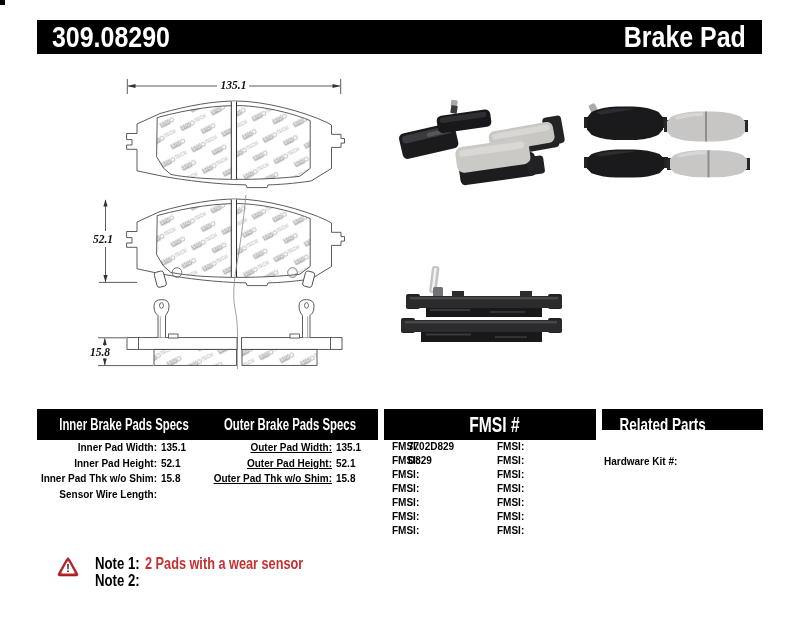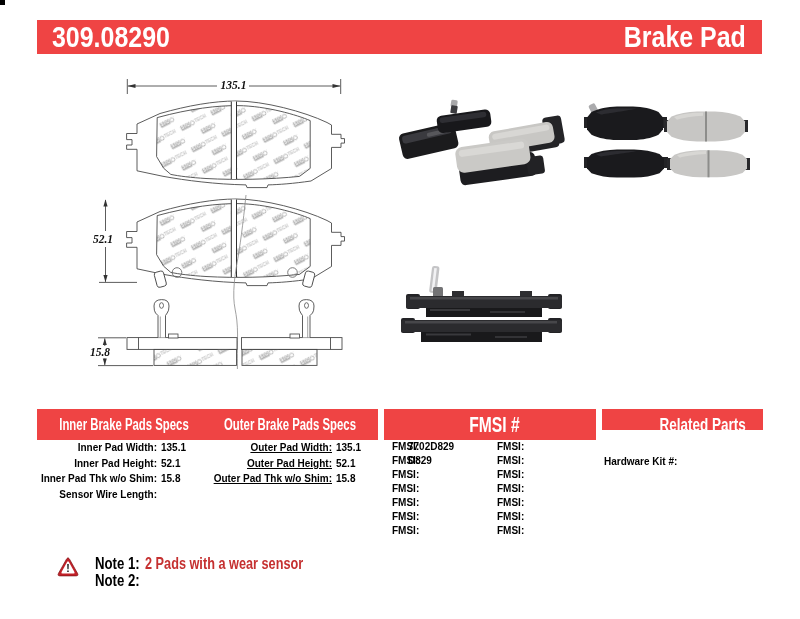--- a/index.html
+++ b/index.html
@@ -1,17 +1,17 @@
 <!DOCTYPE html>
 <html><head><meta charset="utf-8">
 <style>
 html,body{margin:0;padding:0;width:800px;height:619px;background:#fff;overflow:hidden;}
 body{font-family:"Liberation Sans",sans-serif;position:relative;}
 .abs{position:absolute;}
-.hbar{position:absolute;background:#ef4444;color:#fff;font-weight:bold;white-space:nowrap;}
+.hbar{position:absolute;background:#000000;color:#fff;font-weight:bold;white-space:nowrap;}
 .spec{position:absolute;font-weight:bold;font-size:10px;line-height:15.5px;color:#000;white-space:nowrap;}
 .fms{position:absolute;font-weight:bold;font-size:10px;line-height:14px;color:#000;white-space:nowrap;}
 </style></head>
 <body>
 <div class="abs" style="left:0;top:0;width:5px;height:5px;background:#000;"></div>
 
 <div class="hbar" style="left:37px;top:20px;width:725px;height:34px;">
   <span class="abs" style="left:15px;top:0;line-height:34px;font-size:29px;transform:scaleX(0.86);transform-origin:left center;">309.08290</span>
   <span class="abs" style="right:16px;top:0;line-height:34px;font-size:29px;transform:scaleX(0.86);transform-origin:right center;">Brake Pad</span>
 </div>
@@ -176,21 +176,21 @@
   <path d="M 9.1,5.1 Q 10,3.6 10.9,5.1 L 16.4,15 Q 17.2,16.5 15.5,16.5 L 4.5,16.5 Q 2.8,16.5 3.6,15 Z" fill="#fff"></path>
   <text x="10" y="15.4" text-anchor="middle" font-family="Liberation Sans,sans-serif" font-weight="bold" font-size="10.5" fill="#111">!</text>
 </g>
 </svg>
 
 <div class="hbar" style="left:37px;top:409px;width:341px;height:31px;font-size:16px;">
   <span class="abs" style="left:-23px;top:0;width:220px;text-align:center;line-height:31px;transform:scaleX(0.71);">Inner Brake Pads Specs</span>
   <span class="abs" style="left:143px;top:0;width:220px;text-align:center;line-height:31px;transform:scaleX(0.71);">Outer Brake Pads Specs</span>
 </div>
 <div class="hbar" style="left:384px;top:409px;width:212px;height:31px;font-size:22px;text-align:center;line-height:31px;"><span style="display:inline-block;transform:scaleX(0.71);position:relative;left:4px;">FMSI #</span></div>
-<div class="hbar" style="left:602px;top:409px;width:161px;height:21px;font-size:19px;text-align:right;line-height:31px;"><span style="display:inline-block;transform:scaleX(0.71);">Related Parts</span></div>
+<div class="hbar" style="left:602px;top:409px;width:161px;height:21px;font-size:19px;text-align:left;line-height:31px;"><span style="display:inline-block;transform:scaleX(0.71);">Related Parts</span></div>
 
 <div class="spec" style="left:28px;top:440.3px;width:129px;text-align:right;">Inner Pad Width:<br>Inner Pad Height:<br>Inner Pad Thk w/o Shim:<br>Sensor Wire Length:</div>
 <div class="spec" style="left:161px;top:440.3px;">135.1<br>52.1<br>15.8</div>
 <div class="spec" style="left:200px;top:440.3px;width:132px;text-align:right;text-decoration:underline;">Outer Pad Width:<br>Outer Pad Height:<br>Outer Pad Thk w/o Shim:</div>
 <div class="spec" style="left:336px;top:440.3px;">135.1<br>52.1<br>15.8</div>
 
 <div class="fms" style="left:392px;top:440.3px;">FMSI:<br>FMSI:<br>FMSI:<br>FMSI:<br>FMSI:<br>FMSI:<br>FMSI:</div>
 <div class="fms" style="left:408px;top:440.3px;">7702D829<br>D829</div>
 <div class="fms" style="left:497px;top:440.3px;">FMSI:<br>FMSI:<br>FMSI:<br>FMSI:<br>FMSI:<br>FMSI:<br>FMSI:</div>
 <div class="fms" style="left:604px;top:455px;">Hardware Kit #:</div>

